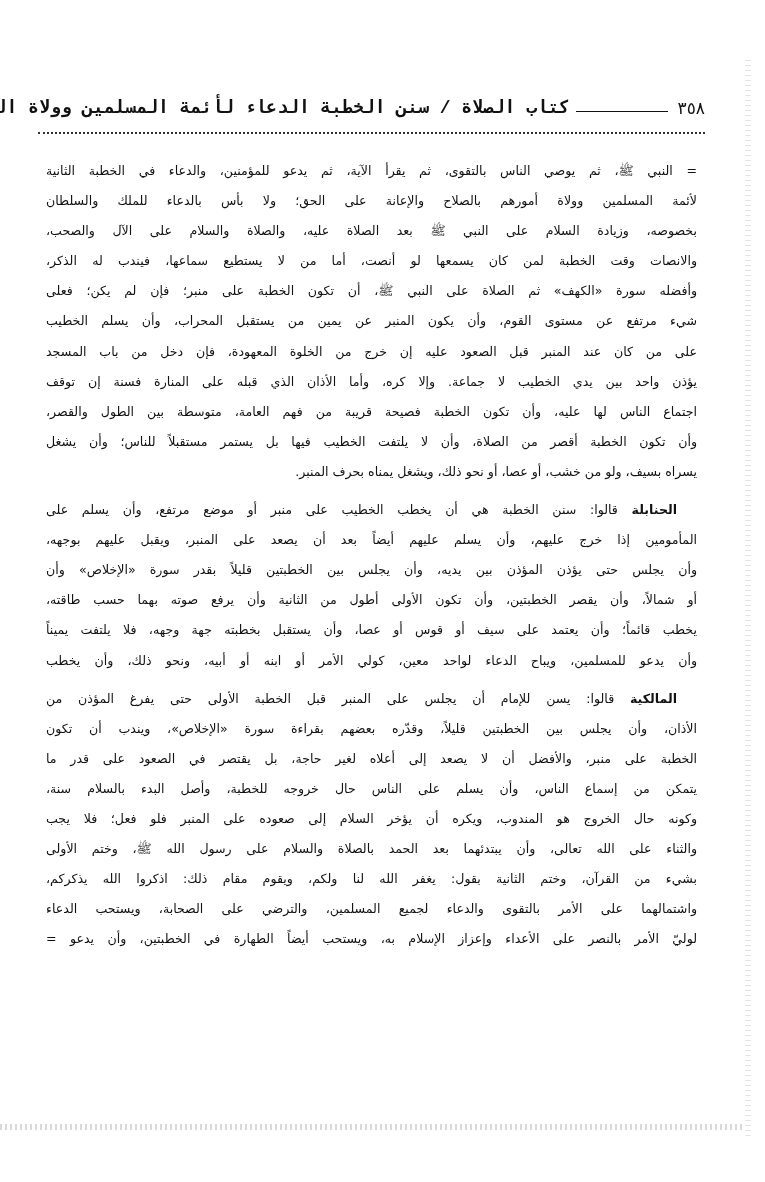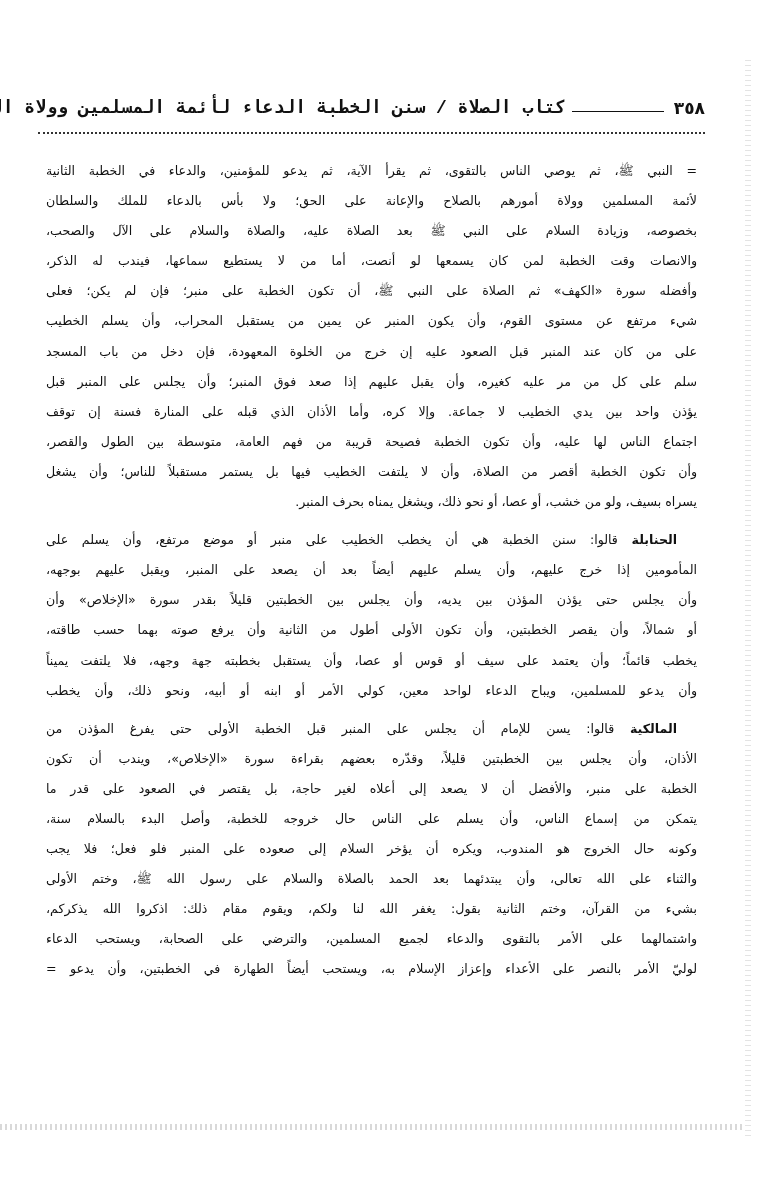--- a/index.html
+++ b/index.html
@@ -23,21 +23,21 @@
       flex-direction: row;
       align-items: flex-end;
       height: 26px;
       font-family: "DejaVu Sans", sans-serif;
       font-weight: bold;
       font-size: 15px;
       white-space: nowrap;
     }
     .page-number {
       font-size: 17px;
-      font-weight: bold;
+      font-weight: normal;
       margin-left: 6px;
       margin-top: 18px;
     }
     .head-rule {
       flex: 0 0 92px;
       border-bottom: 1.5px solid #111;
       margin: 0 4px 6px 6px;
       height: 0;
     }
     .head-title {
@@ -109,21 +109,20 @@
   <div class="body-text">
 
     <div class="para">
       <span class="line">= النبي ﷺ، ثم يوصي الناس بالتقوى، ثم يقرأ الآية، ثم يدعو للمؤمنين، والدعاء في الخطبة الثانية</span>
       <span class="line">لأئمة المسلمين وولاة أمورهم بالصلاح والإعانة على الحق؛ ولا بأس بالدعاء للملك والسلطان</span>
       <span class="line">بخصوصه، وزيادة السلام على النبي ﷺ بعد الصلاة عليه، والصلاة والسلام على الآل والصحب،</span>
       <span class="line">والانصات وقت الخطبة لمن كان يسمعها لو أنصت، أما من لا يستطيع سماعها، فيندب له الذكر،</span>
       <span class="line">وأفضله سورة «الكهف» ثم الصلاة على النبي ﷺ، أن تكون الخطبة على منبر؛ فإن لم يكن؛ فعلى</span>
       <span class="line">شيء مرتفع عن مستوى القوم، وأن يكون المنبر عن يمين من يستقبل المحراب، وأن يسلم الخطيب</span>
       <span class="line">على من كان عند المنبر قبل الصعود عليه إن خرج من الخلوة المعهودة، فإن دخل من باب المسجد</span>
-      <span class="line">سلم على كل من مر عليه كغيره، وأن يقبل عليهم إذا صعد فوق المنبر؛ وأن يجلس على المنبر قبل</span>
       <span class="line">يؤذن واحد بين يدي الخطيب لا جماعة. وإلا كره، وأما الأذان الذي قبله على المنارة فسنة إن توقف</span>
       <span class="line">اجتماع الناس لها عليه، وأن تكون الخطبة فصيحة قريبة من فهم العامة، متوسطة بين الطول والقصر،</span>
       <span class="line">وأن تكون الخطبة أقصر من الصلاة، وأن لا يلتفت الخطيب فيها بل يستمر مستقبلاً للناس؛ وأن يشغل</span>
       <span class="line last">يسراه بسيف، ولو من خشب، أو عصا، أو نحو ذلك، ويشغل يمناه بحرف المنبر.</span>
     </div>
 
     <div class="para">
       <span class="line indent"><b class="school">الحنابلة</b> <span>قالوا: سنن الخطبة هي أن يخطب الخطيب على منبر أو موضع مرتفع، وأن يسلم على</span></span>
       <span class="line">المأمومين إذا خرج عليهم، وأن يسلم عليهم أيضاً بعد أن يصعد على المنبر، ويقبل عليهم بوجهه،</span>
       <span class="line">وأن يجلس حتى يؤذن المؤذن بين يديه، وأن يجلس بين الخطبتين قليلاً بقدر سورة «الإخلاص» وأن</span>

